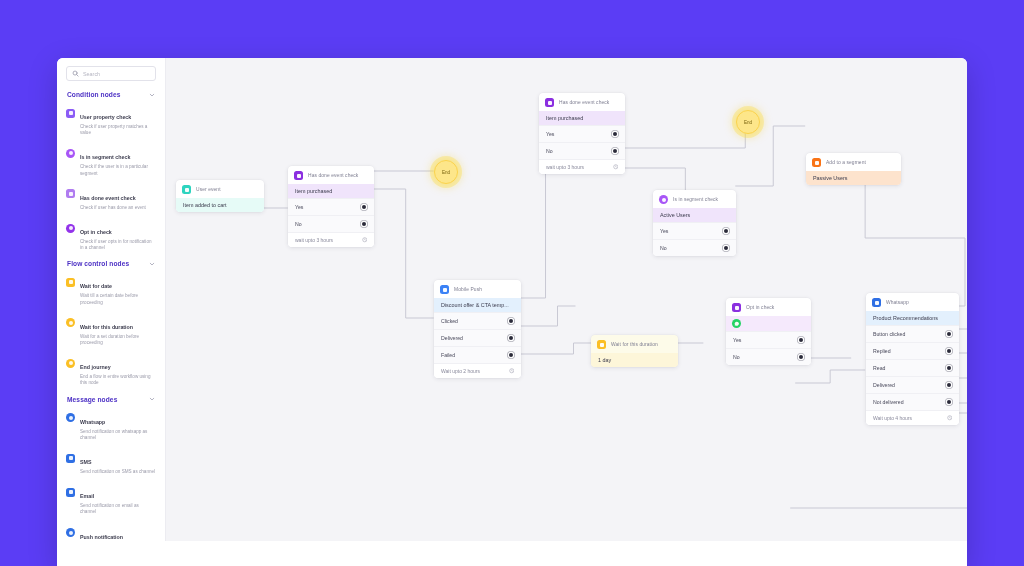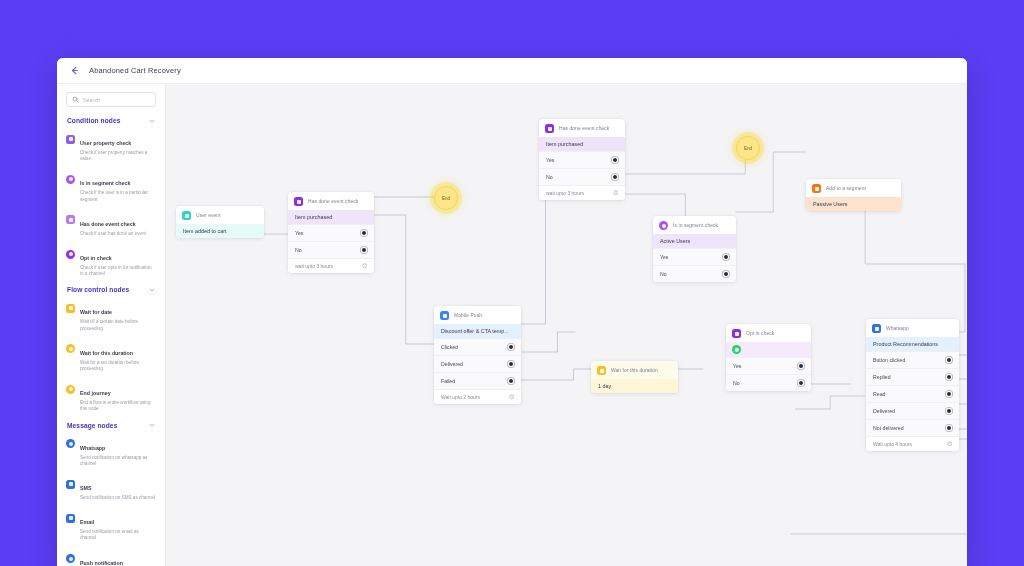--- a/index.html
+++ b/index.html
@@ -92,27 +92,20 @@
     display:flex;align-items:center;justify-content:center;
     font-size:4.6px;color:#7a6410;
     box-shadow:0 0 0 4px rgba(253,224,71,.35),0 0 10px 3px rgba(250,204,21,.35);
   }
 </style>
 </head>
 <body>
 
 <div id="app">
 
-  <div class="topbar">
-    <svg class="back-ico" viewBox="0 0 16 16" fill="none" stroke="#6b5bd6" stroke-width="1.6" stroke-linecap="round" stroke-linejoin="round">
-      <path d="M10 3.5 L5 8 L10 12.5"></path>
-        <path d="M5 8 H12"></path>
-    </svg>
-    <div class="topbar-title">Abandoned Cart Recovery</div>
-  </div>
 
   <div class="body">
 
     <div class="sidebar">
 
       <div class="search">
         <svg viewBox="0 0 16 16" fill="none" stroke="#9a9aab" stroke-width="1.8" stroke-linecap="round">
           <circle cx="7" cy="7" r="4.6"></circle>
             <path d="M10.4 10.4 L14 14"></path>
         </svg>

